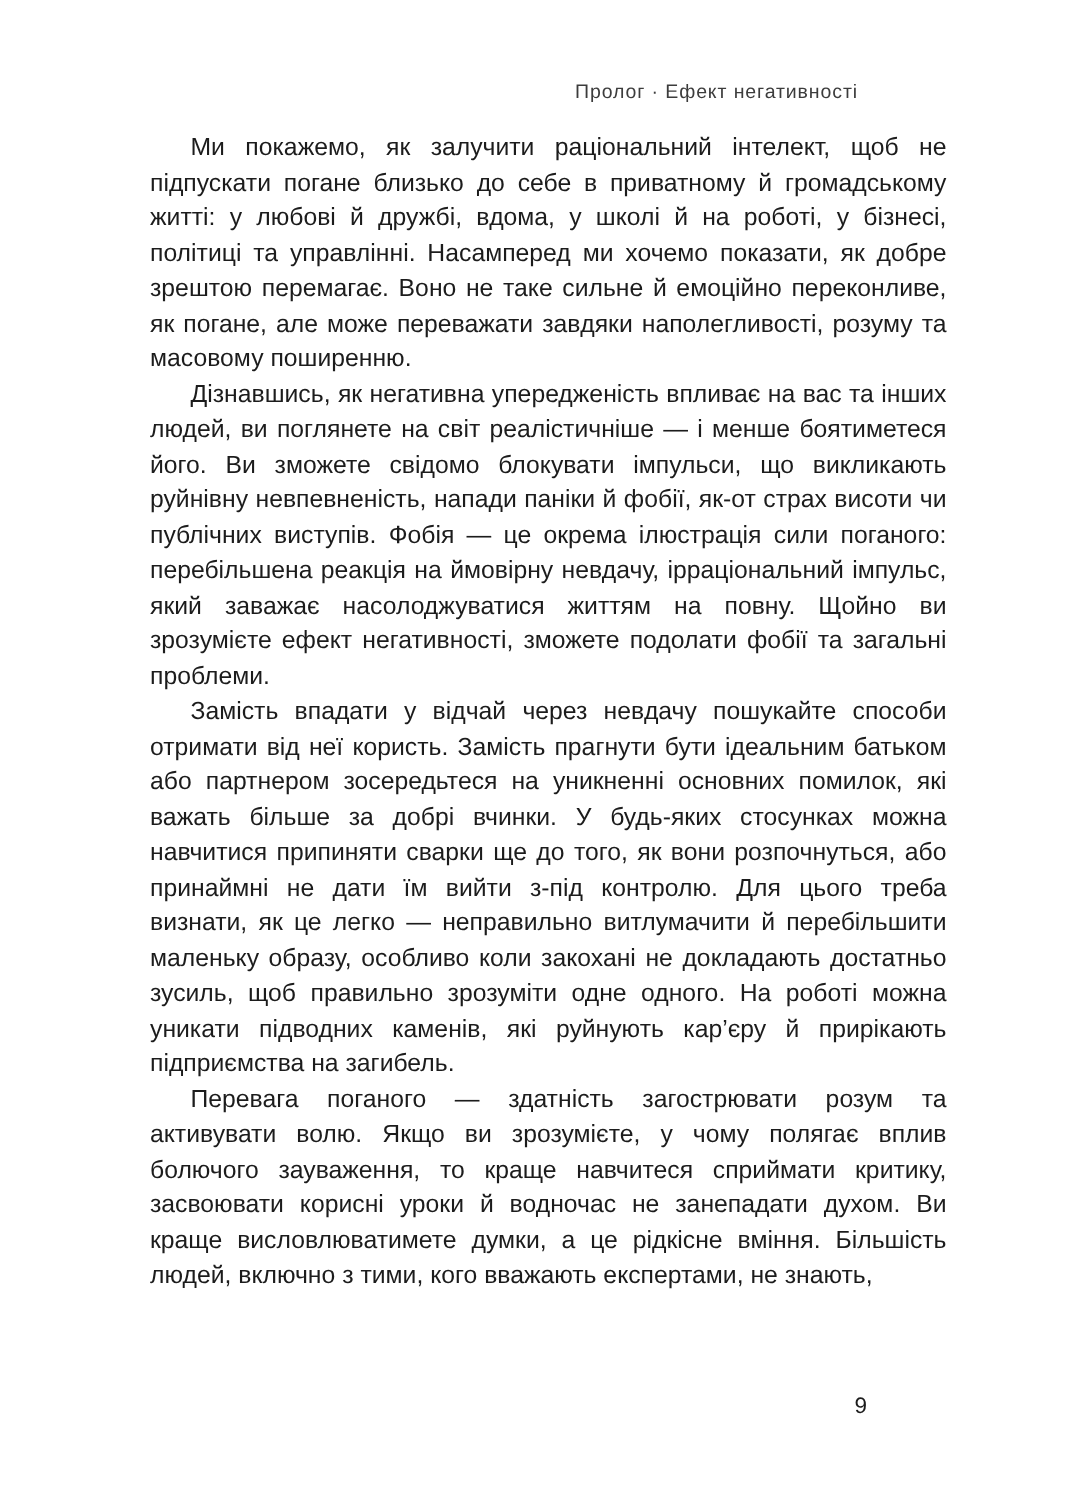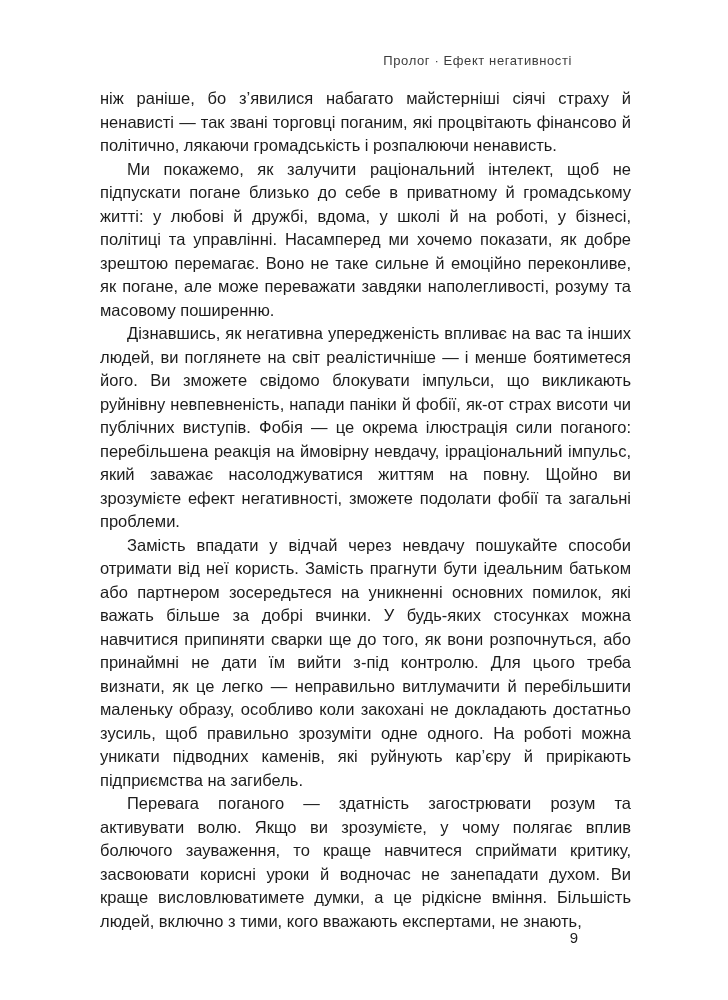--- a/index.html
+++ b/index.html
@@ -56,21 +56,20 @@
   }
 </style>
 </head>
 <body>
 
 <div class="page">
 
   <div class="running-header">Пролог · Ефект негативності</div>
 
   <div class="text-block">
-    <p class="first">ніж раніше, бо з’явилися набагато майстерніші сіячі страху й ненависті — так звані торговці поганим, які процвітають фінансово й політично, лякаючи громадськість і розпалюючи ненависть.</p>
     <p>Ми покажемо, як залучити раціональний інтелект, щоб не підпускати погане близько до себе в приватному й громадському житті: у любові й дружбі, вдома, у школі й на роботі, у бізнесі, політиці та управлінні. Насамперед ми хочемо показати, як добре зрештою перемагає. Воно не таке сильне й емоційно переконливе, як погане, але може переважати завдяки наполегливості, розуму та масовому поширенню.</p>
     <p>Дізнавшись, як негативна упередженість впливає на вас та інших людей, ви поглянете на світ реалістичніше — і менше боятиметеся його. Ви зможете свідомо блокувати імпульси, що викликають руйнівну невпевненість, напади паніки й фобії, як-от страх висоти чи публічних виступів. Фобія — це окрема ілюстрація сили поганого: перебільшена реакція на ймовірну невдачу, ірраціональний імпульс, який заважає насолоджуватися життям на повну. Щойно ви зрозумієте ефект негативності, зможете подолати фобії та загальні проблеми.</p>
     <p>Замість впадати у відчай через невдачу пошукайте способи отримати від неї користь. Замість прагнути бути ідеальним батьком або партнером зосередьтеся на уникненні основних помилок, які важать більше за добрі вчинки. У будь-яких стосунках можна навчитися припиняти сварки ще до того, як вони розпочнуться, або принаймні не дати їм вийти з-під контролю. Для цього треба визнати, як це легко — неправильно витлумачити й перебільшити маленьку образу, особливо коли закохані не докладають достатньо зусиль, щоб правильно зрозуміти одне одного. На роботі можна уникати підводних каменів, які руйнують кар’єру й прирікають підприємства на загибель.</p>
     <p>Перевага поганого — здатність загострювати розум та активувати волю. Якщо ви зрозумієте, у чому полягає вплив болючого зауваження, то краще навчитеся сприймати критику, засвоювати корисні уроки й водночас не занепадати духом. Ви краще висловлюватимете думки, а це рідкісне вміння. Більшість людей, включно з тими, кого вважають експертами, не знають,</p>
   </div>
 
   <div class="page-number">9</div>
 
 </div>
 

